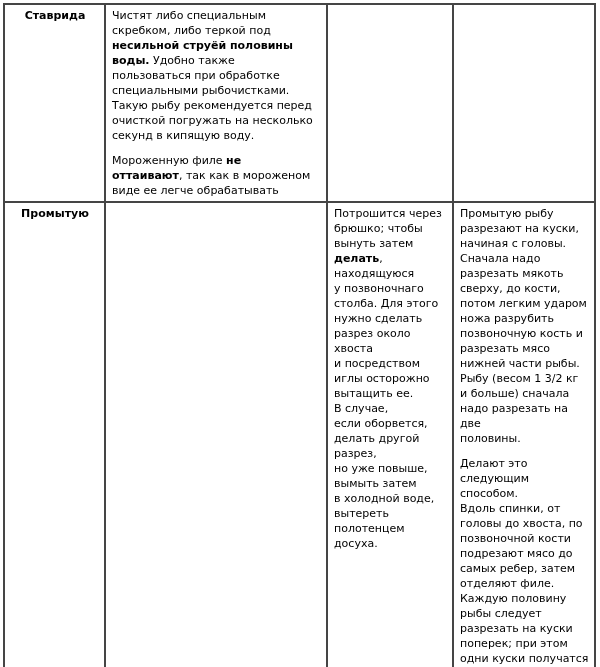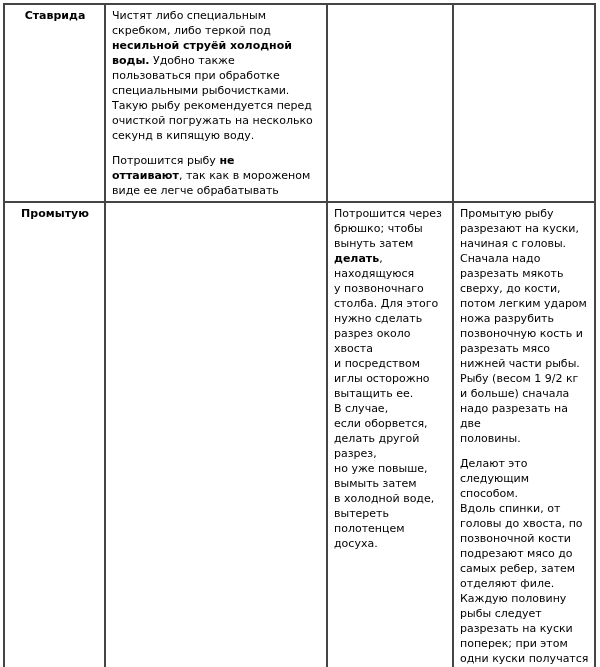--- a/index.html
+++ b/index.html
@@ -58,28 +58,28 @@
       <col style="width:142px">
     </colgroup>
     <tbody>
       <tr class="row-1">
         <td class="name-cell">
           <span>Ставрида</span>
         </td>
         <td>
             <p class="para"><span>Чистят либо специальным
 скребком, либо теркой под
-</span><span class="b">несильной струёй холодной
+</span><span class="b">несильной струёй половины
 воды.</span><span> Удобно также
 пользоваться при обработке
 специальными рыбочистками.
 Такую рыбу рекомендуется перед
 очисткой погружать на несколько
 секунд в кипящую воду.</span></p>
-            <p class="para"><span>Потрошится рыбу </span><span class="b">не
+            <p class="para"><span>Мороженную филе </span><span class="b">не
 оттаивают</span><span>, так как в мороженом
 виде ее легче обрабатывать</span></p>
           </td>
         <td></td>
         <td></td>
       </tr>
       <tr class="row-2">
         <td class="name-cell">
           <span>Промытую</span>
         </td>
@@ -114,21 +114,21 @@
 разрезают на куски,
 начиная с головы.
 Сначала надо
 разрезать мякоть
 сверху, до кости,
 потом легким ударом
 ножа разрубить
 позвоночную кость и
 разрезать мясо
 нижней части рыбы.
-Рыбу (весом 1 9/2 кг
+Рыбу (весом 1 3/2 кг
 и больше) сначала
 надо разрезать на две
 половины.</span></p>
             <p class="para"><span>Делают это
 следующим способом.
 Вдоль спинки, от
 головы до хвоста, по
 позвоночной кости
 подрезают мясо до
 самых ребер, затем

